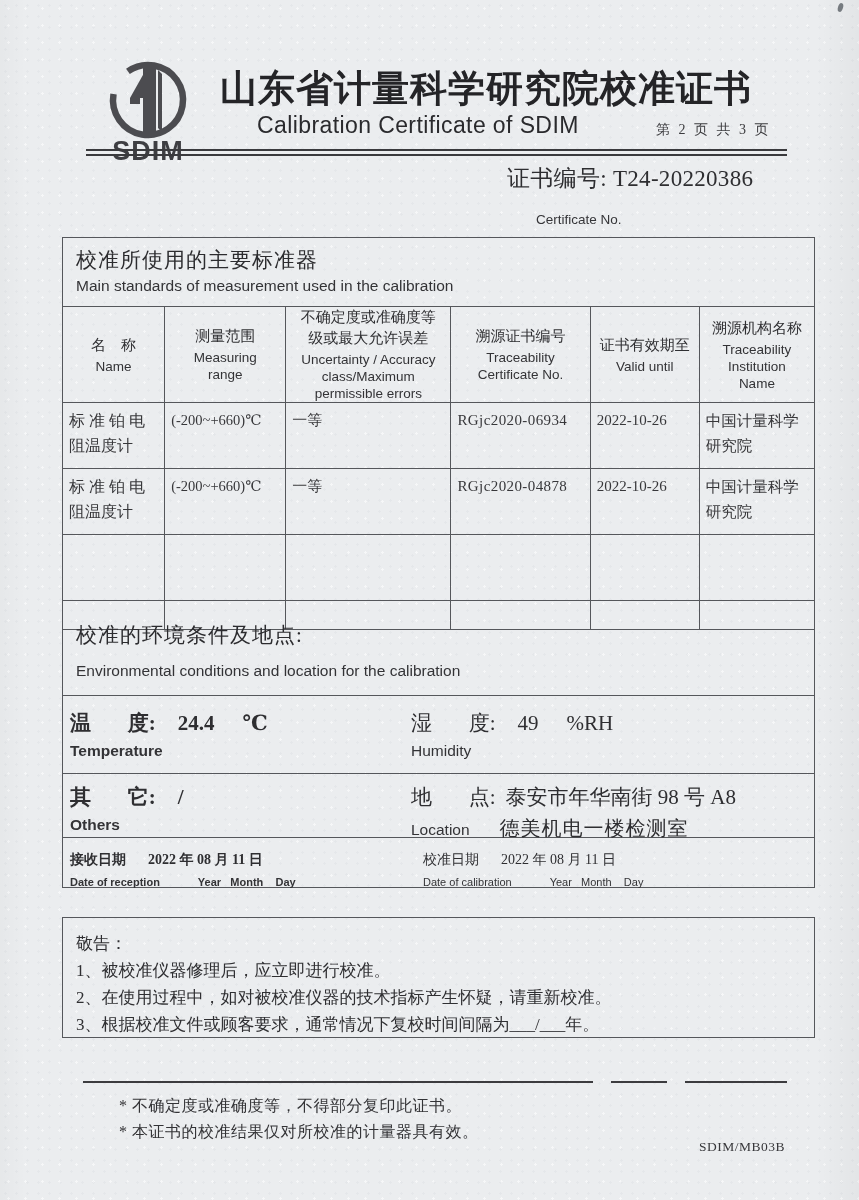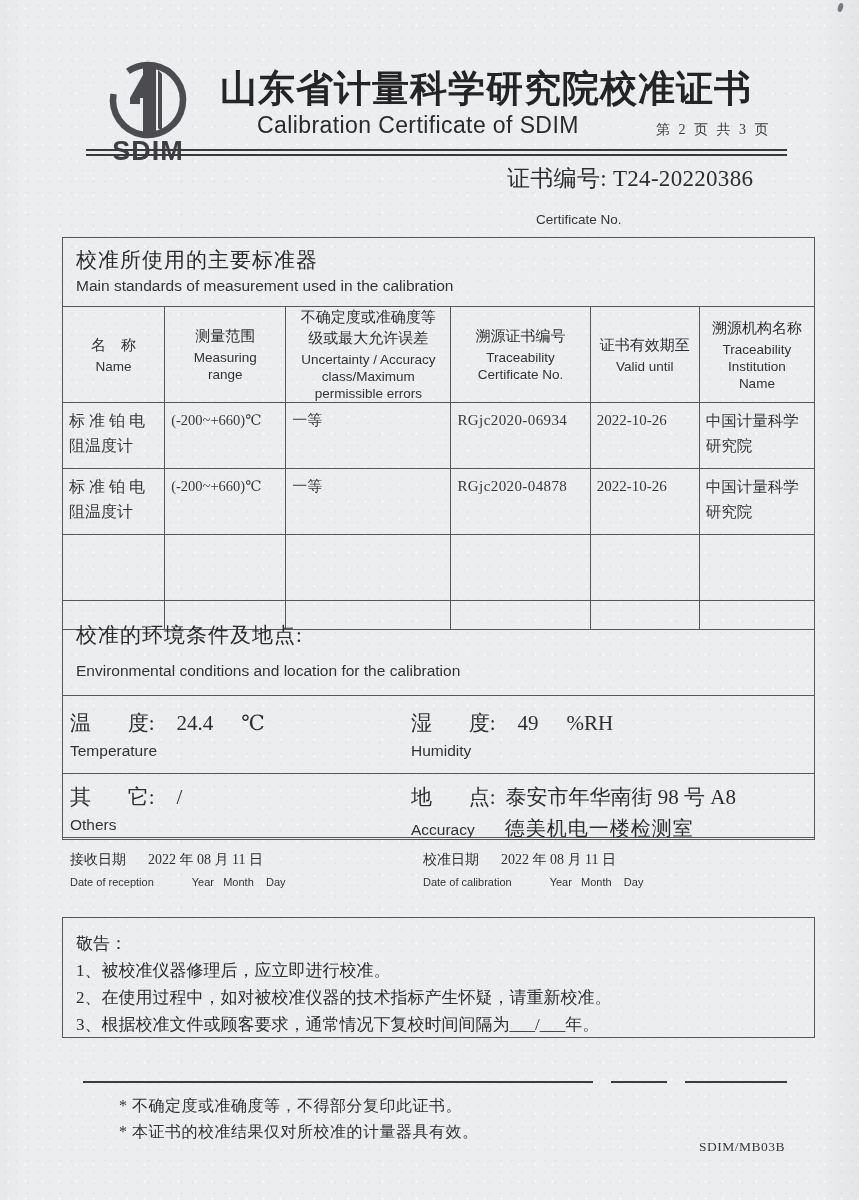--- a/index.html
+++ b/index.html
@@ -40,29 +40,29 @@
   .h-cn{font-size:15px; line-height:21px; color:#2f2f32;}
   .h-en{font-size:13.5px; line-height:17px; color:#333336; margin-top:2px;}
   .std-body td{height:55px; padding:5px 6px !important; font-size:15px; line-height:25px; color:#37373a;}
   .cell-name{font-size:16px !important;}
   .cell-inst{font-size:15.5px !important;}
   .cell-range{font-size:14.5px !important;}
   .cell-certno{letter-spacing:0.4px;}
   .std-filler td{height:94px;}
 
   
-  .box-env{left:62px; top:600px; width:753px; height:240px; border:1px solid #55575b; box-sizing:border-box;}
+  .box-env{left:62px; top:600px; width:753px; height:288px; border:1px solid #55575b; box-sizing:border-box;}
   .env-row{box-sizing:border-box;}
   .env-row1{height:94px; padding:20px 14px 0 13px;}
   .env-title-cn{font-size:21px; letter-spacing:1px; color:#2c2c2f;}
   .env-title-en{font-size:15.5px; color:#333336; margin-top:13px;}
   .env-row2{height:78px; border-top:1px solid #55575b; display:flex;}
   .env-row3{height:64px; border-top:1px solid #55575b; display:flex;}
   .env-row4{height:80px; border-top:1px solid #55575b; display:flex;}
-  .env-left{width:345px; padding:13px 0 0 7px; box-sizing:border-box;}
+  .env-left{width:345px; padding:13px 0 0 7px; box-sizing:border-box;font-weight:bold;}
   .env-right{flex:1; padding:13px 0 0 3px; box-sizing:border-box;}
   .kv{font-size:21px; color:#2e2e31; line-height:28px;}
   .kv .lab{white-space:pre;}
   .kv .val{margin-left:22px;}
   .kv .unit{margin-left:28px;}
   .kv-en{font-size:15.5px; color:#333336; margin-top:5px;}
   .loc-line2{display:flex; align-items:baseline; margin-top:4px;}
   .loc-line2 .loc-en{font-size:15.5px; color:#333336;}
   .loc-line2 .loc-val{font-size:20px; color:#2e2e31; margin-left:30px; letter-spacing:1px;}
   .env-row3 .env-left{padding-top:9px;}
@@ -207,21 +207,21 @@
       </div>
     </div>
     <div class="env-row env-row3">
       <div class="env-left">
         <div class="kv serif"><span class="lab">其       它:</span><span class="val">/</span></div>
         <div class="kv-en sans">Others</div>
       </div>
       <div class="env-right">
         <div class="kv serif"><span class="lab">地       点:</span><span class="val" style="margin-left:10px">泰安市年华南街 98 号 A8</span></div>
         <div class="loc-line2">
-          <span class="loc-en sans">Accuracy</span>
+          <span class="loc-en sans">Location</span>
           <span class="loc-val serif">德美机电一楼检测室</span>
         </div>
       </div>
     </div>
     <div class="env-row env-row4">
       <div class="env-left" style="width:357px">
         <div class="date-line serif"><span>接收日期</span><span class="dval">2022 年 08 月 11 日</span></div>
         <div class="date-sub sans">
             <span>Date of reception</span>
             <span class="ymd">Year   Month    Day</span>

